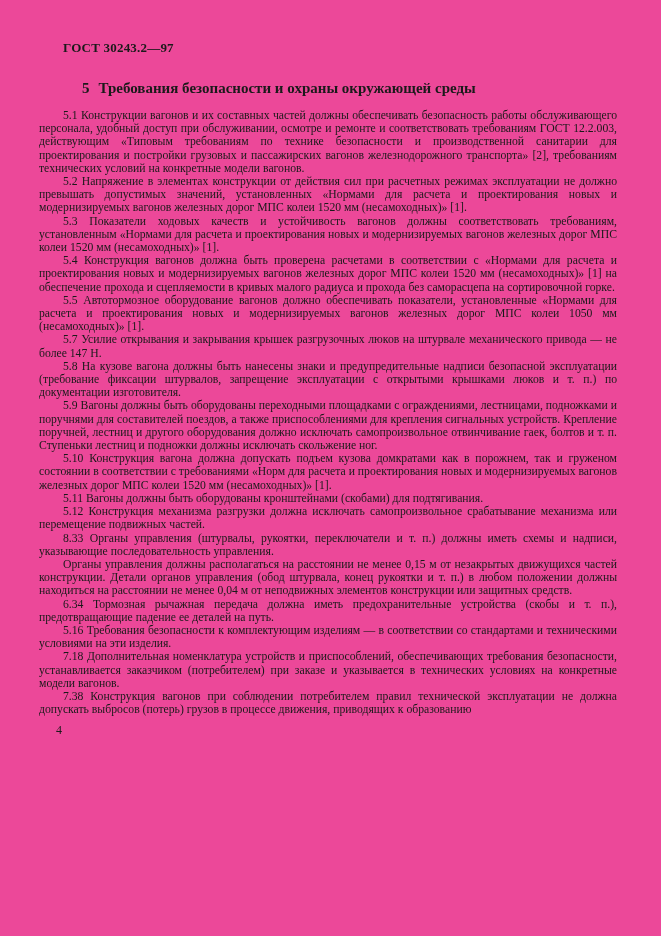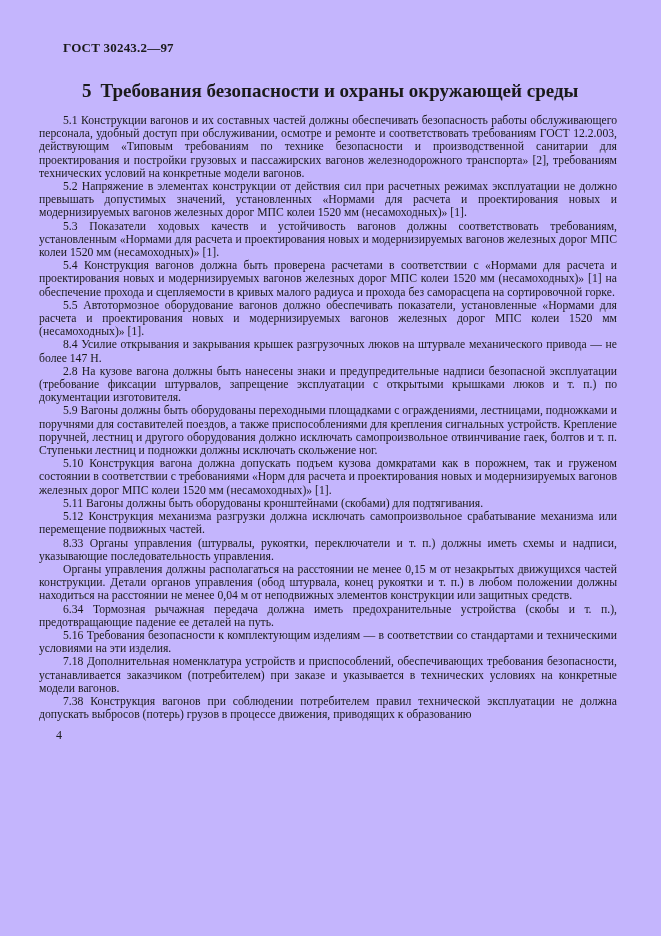--- a/index.html
+++ b/index.html
@@ -5,35 +5,35 @@
   html, body {
     margin: 0;
     padding: 0;
     background: #ffffff;
   }
   .page {
     position: relative;
     width: 661px;
     height: 936px;
     box-sizing: border-box;
-    background: #c4b5fd;
+    background: #ec4899;
     color: #1a1a1a;
     font-family: "Liberation Serif", "DejaVu Serif", serif;
     padding: 40px 44px 0 39px;
     overflow: hidden;
   }
   .doc-header {
     margin-left: 24px;
     font-size: 13px;
     font-weight: bold;
     letter-spacing: 0.2px;
   }
   .section-title {
     margin: 24px 0 0 43px;
-    font-size: 19px;
+    font-size: 15px;
     font-weight: bold;
   }
   .section-title .sec-num {
     margin-right: 9px;
   }
   .body-text {
     margin-top: 12px;
     width: 578px;
     font-size: 11.7px;
     line-height: 13.2px;
@@ -59,23 +59,23 @@
 
   <div class="section-title">
     <span class="sec-num">5</span><span>Требования безопасности и охраны окружающей среды</span>
   </div>
 
   <div class="body-text">
     <p>5.1 Конструкции вагонов и их составных частей должны обеспечивать безопасность работы обслуживающего персонала, удобный доступ при обслуживании, осмотре и ремонте и соответствовать требованиям ГОСТ 12.2.003, действующим «Типовым требованиям по технике безопасности и производственной санитарии для проектирования и постройки грузовых и пассажирских вагонов железнодорожного транспорта» [2],  требованиям технических условий на конкретные модели вагонов.</p>
     <p>5.2 Напряжение в элементах конструкции от действия сил при расчетных режимах эксплуатации не должно превышать допустимых значений, установленных «Нормами для расчета и проектирования новых и модернизируемых вагонов железных дорог МПС колеи 1520 мм (несамоходных)» [1].</p>
     <p>5.3 Показатели ходовых качеств и устойчивость вагонов должны соответствовать требованиям, установленным «Нормами для расчета и проектирования новых и модернизируемых вагонов железных дорог МПС колеи 1520 мм (несамоходных)» [1].</p>
     <p>5.4 Конструкция вагонов должна быть проверена расчетами в соответствии с «Нормами для расчета и проектирования новых и модернизируемых вагонов железных дорог МПС колеи 1520 мм (несамоходных)» [1] на обеспечение прохода и сцепляемости в кривых малого радиуса и прохода без саморасцепа на сортировочной горке.</p>
-    <p>5.5 Автотормозное оборудование вагонов должно обеспечивать показатели, установленные «Нормами для расчета и проектирования новых и модернизируемых вагонов железных дорог МПС колеи 1520 мм (несамоходных)» [1].</p>
-    <p>8.4 Усилие открывания и закрывания крышек разгрузочных люков на штурвале механического привода — не более 147 Н.</p>
-    <p>2.8 На кузове вагона должны быть нанесены знаки и предупредительные надписи безопасной эксплуатации (требование фиксации штурвалов, запрещение эксплуатации с открытыми крышками люков и т. п.) по документации изготовителя.</p>
+    <p>5.5 Автотормозное оборудование вагонов должно обеспечивать показатели, установленные «Нормами для расчета и проектирования новых и модернизируемых вагонов железных дорог МПС колеи 1050 мм (несамоходных)» [1].</p>
+    <p>5.7 Усилие открывания и закрывания крышек разгрузочных люков на штурвале механического привода — не более 147 Н.</p>
+    <p>5.8 На кузове вагона должны быть нанесены знаки и предупредительные надписи безопасной эксплуатации (требование фиксации штурвалов, запрещение эксплуатации с открытыми крышками люков и т. п.) по документации изготовителя.</p>
     <p>5.9 Вагоны должны быть оборудованы переходными площадками с ограждениями, лестницами, подножками и поручнями для составителей поездов, а также приспособлениями для крепления сигнальных устройств. Крепление поручней, лестниц и другого оборудования должно исключать самопроизвольное отвинчивание гаек, болтов и т. п. Ступеньки лестниц и подножки должны исключать скольжение ног.</p>
     <p>5.10 Конструкция вагона должна допускать подъем кузова домкратами как в порожнем, так и груженом состоянии в соответствии с требованиями «Норм для расчета и проектирования новых и модернизируемых вагонов железных дорог МПС колеи 1520 мм (несамоходных)» [1].</p>
     <p>5.11 Вагоны должны быть оборудованы кронштейнами (скобами) для подтягивания.</p>
     <p>5.12 Конструкция механизма разгрузки должна исключать самопроизвольное срабатывание механизма или перемещение подвижных частей.</p>
     <p>8.33 Органы управления (штурвалы, рукоятки, переключатели и т. п.) должны иметь схемы и надписи, указывающие последовательность управления.</p>
     <p>Органы управления должны располагаться на расстоянии не менее 0,15 м от незакрытых движущихся частей конструкции. Детали органов управления (обод штурвала, конец рукоятки и т. п.) в любом положении должны находиться на расстоянии не менее 0,04 м от неподвижных элементов конструкции или защитных средств.</p>
     <p>6.34 Тормозная рычажная передача должна иметь предохранительные устройства (скобы и т. п.), предотвращающие падение ее деталей на путь.</p>
     <p>5.16 Требования безопасности к комплектующим изделиям — в соответствии со стандартами и техническими условиями на эти изделия.</p>
     <p>7.18 Дополнительная номенклатура устройств и приспособлений, обеспечивающих требования безопасности, устанавливается заказчиком (потребителем) при заказе и указывается в технических условиях на конкретные модели вагонов.</p>
     <p>7.38 Конструкция вагонов при соблюдении потребителем правил технической эксплуатации не должна допускать выбросов (потерь) грузов в процессе движения, приводящих к образованию</p>

